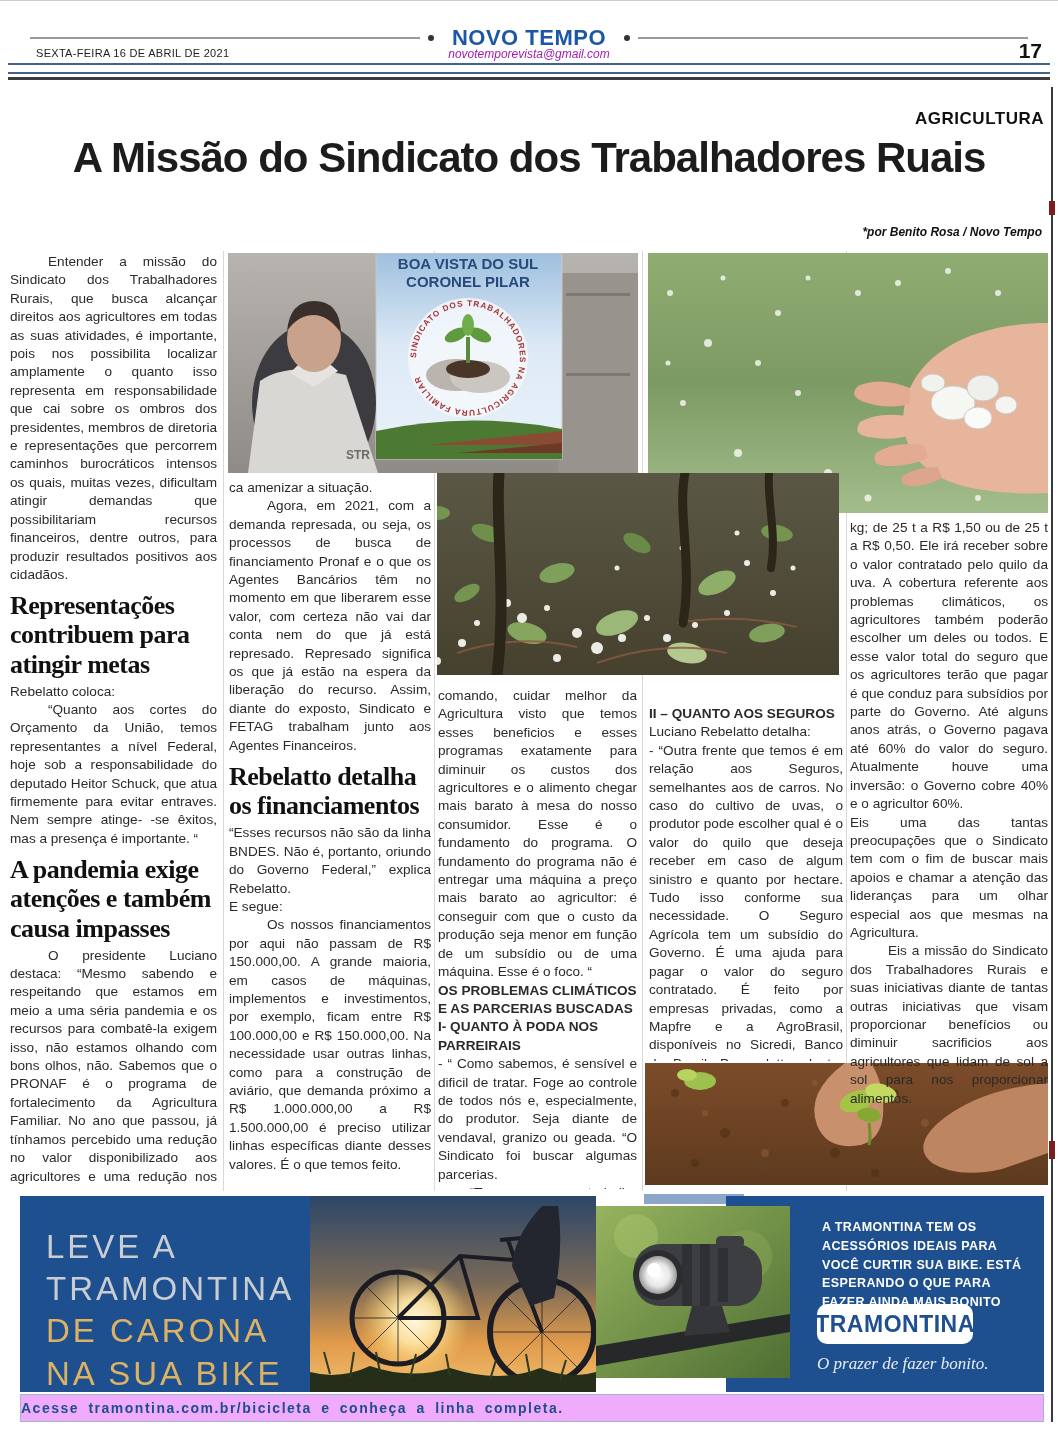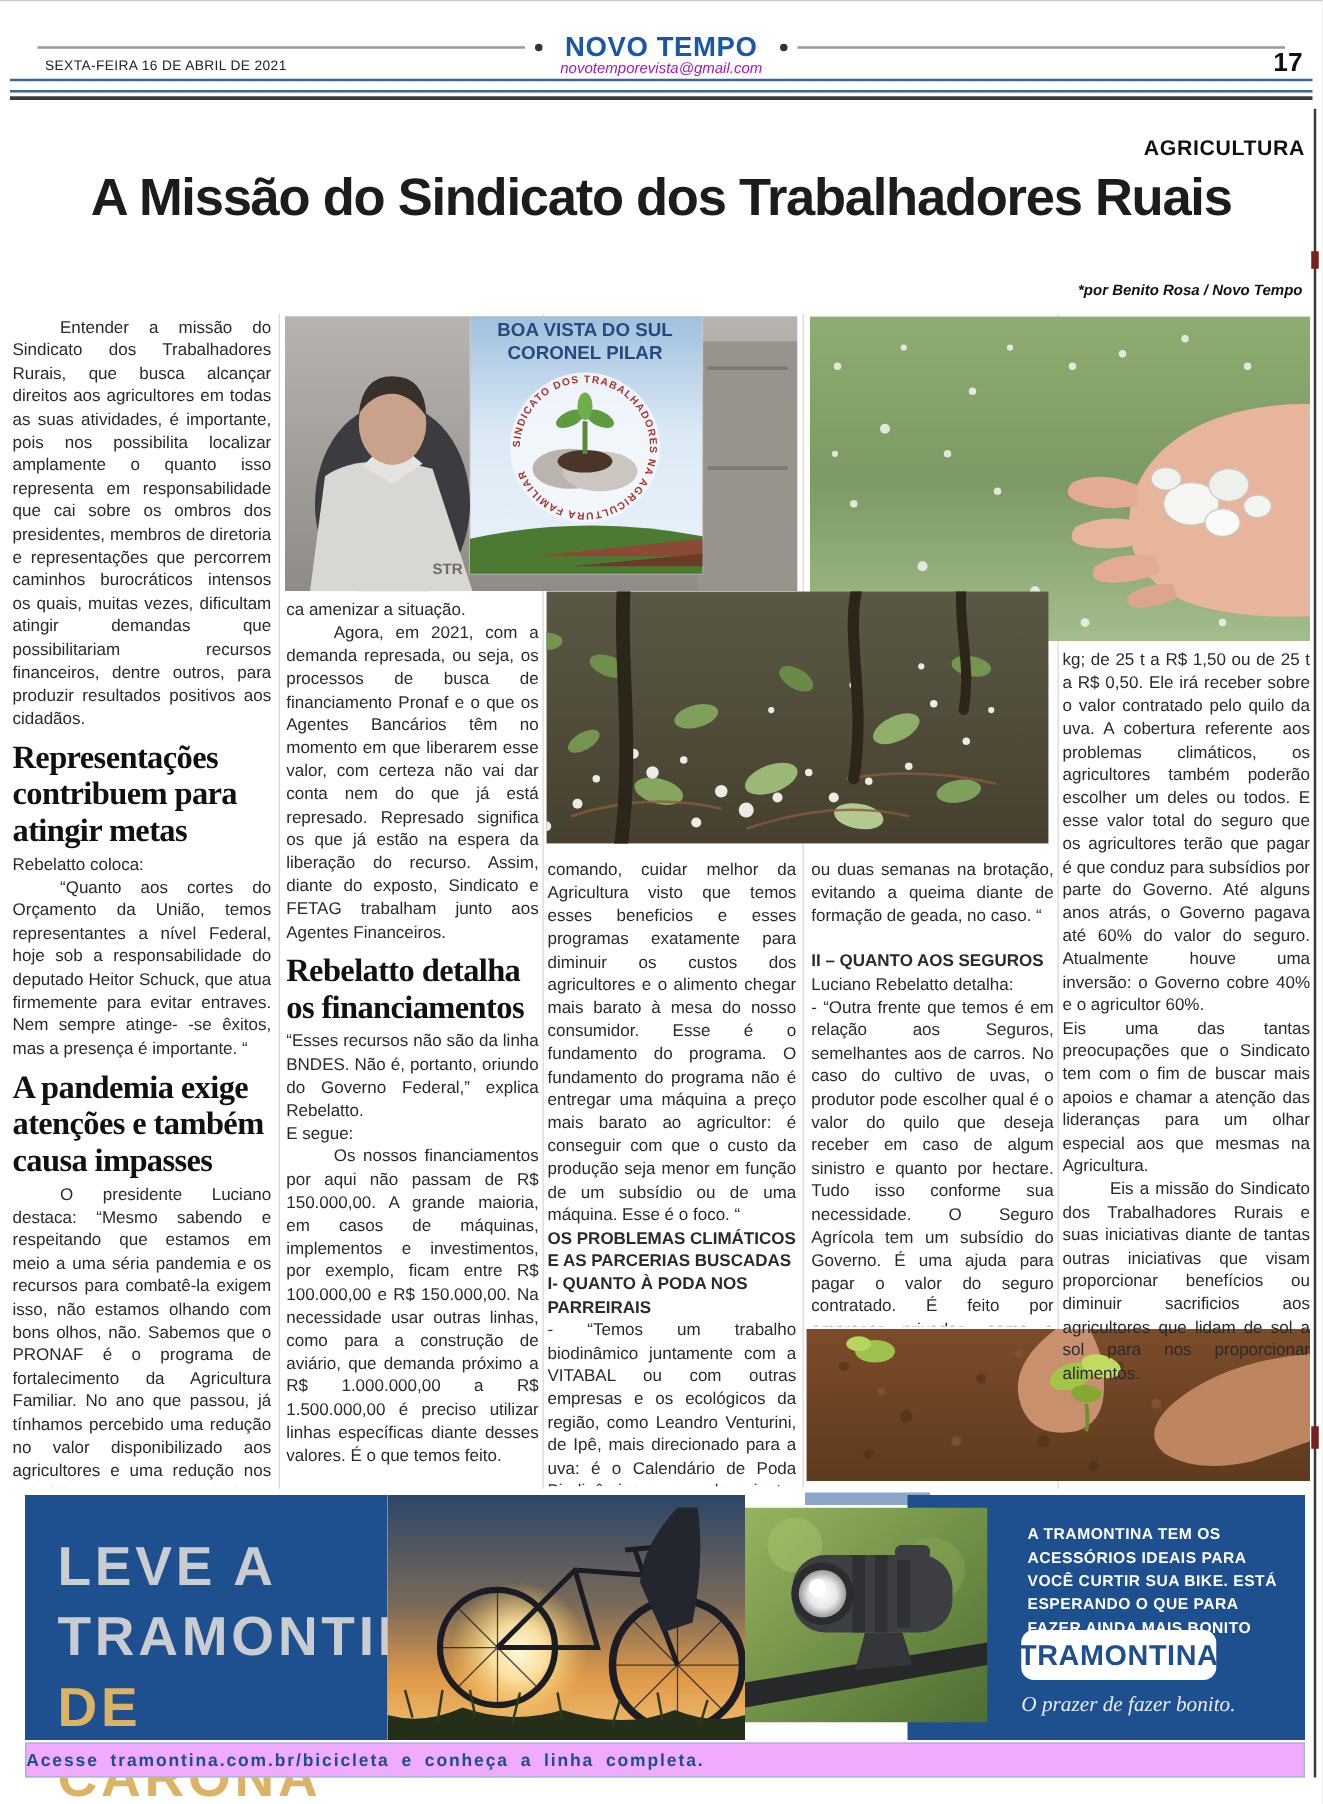--- a/index.html
+++ b/index.html
@@ -36,21 +36,21 @@
   .col .gap{margin-top:18px;}
   .photo{position:absolute;z-index:1;overflow:hidden;}
   .photo svg{display:block;}
   
   .right-edge{position:absolute;top:86px;bottom:22px;right:5px;width:2px;background:#3a3a3a;}
   .edge-tick{position:absolute;right:3px;width:6px;background:#7a1f1f;}
   
   .ad{position:absolute;top:1193px;left:14px;width:1030px;height:228px;}
   .ad-left{position:absolute;left:6px;top:2px;width:290px;height:196px;background:#1e4f8f;
            padding:30px 0 0 26px;box-sizing:border-box;}
-  .ad-left div{font-size:44px;font-weight:bold;letter-spacing:3px;line-height:1.28;}
+  .ad-left div{font-size:33px;font-weight:normal;letter-spacing:3px;line-height:1.28;}
   .ad-silver{color:#c9cdd2;}
   .ad-gold{color:#dcb264;}
   .ad-bike{position:absolute;left:296px;top:2px;width:286px;height:196px;}
   .ad-accent{position:absolute;left:630px;top:0;width:100px;height:10px;background:#8ba6c9;}
   .ad-right{position:absolute;left:712px;top:2px;width:318px;height:196px;background:#1e4f8f;}
   .ad-copy{position:absolute;left:96px;top:22px;width:200px;color:#fff;font-size:12.5px;
            font-weight:bold;letter-spacing:.4px;line-height:1.5;}
   .ad-logo{position:absolute;left:91px;top:108px;width:156px;height:40px;background:#fff;
            border-radius:10px;display:flex;align-items:center;justify-content:center;
            font-size:23px;font-weight:bold;color:#1e4f8f;letter-spacing:.5px;}
@@ -292,24 +292,24 @@
         <p class="indent">Agora, em 2021, com a demanda represada, ou seja, os processos de busca de financiamento Pronaf e o que os Agentes Bancários têm no momento em que liberarem esse valor, com certeza não vai dar conta nem do que já está represado. Represado significa os que já estão na espera da liberação do recurso. Assim, diante do exposto, Sindicato e FETAG trabalham junto aos Agentes Financeiros.</p>
         <h2>Rebelatto detalha os financiamentos</h2>
         <p>“Esses recursos não são da linha BNDES. Não é, portanto, oriundo do Governo Federal,” explica Rebelatto.</p>
         <p>E segue:</p>
         <p class="indent">Os nossos financiamentos por aqui não passam de R$ 150.000,00. A grande maioria, em casos de máquinas, implementos e investimentos, por exemplo, ficam entre R$ 100.000,00 e R$ 150.000,00. Na necessidade usar outras linhas, como para a construção de aviário,  que demanda próximo a R$ 1.000.000,00 a R$ 1.500.000,00 é preciso utilizar linhas específicas diante desses valores. É o que temos feito.</p>
       </div>
     <div class="col" style="left:438px;top:436px;width:199px;height:502px">
         <p>comando, cuidar melhor da Agricultura visto que temos esses beneficios e esses programas exatamente para diminuir os custos dos agricultores e o alimento chegar mais barato à mesa do nosso consumidor. Esse é o fundamento do programa. O fundamento do programa não é entregar uma máquina a preço mais barato ao agricultor: é conseguir com que o custo da produção seja menor em função de um subsídio ou de uma máquina. Esse é o foco. “</p>
         <h3>OS PROBLEMAS CLIMÁTICOS E AS PARCERIAS BUSCADAS</h3>
         <h3>I- QUANTO À PODA NOS PARREIRAIS</h3>
+        <p>- “ Como sabemos, é sensível e dificil de tratar. Foge ao controle de todos nós e, especialmente, do produtor. Seja diante de vendaval, granizo ou geada. “O Sindicato foi buscar algumas parcerias.</p>
         <p>- “Temos um trabalho biodinâmico juntamente com a VITABAL ou com outras empresas e os ecológicos da região, como Leandro Venturini, de Ipê, mais direcionado para a uva: é o Calendário de Poda Biodinâmico que pode orientar para um atraso de uma</p>
       </div>
     <div class="col" style="left:649px;top:436px;width:194px;height:374px">
-        <p>ou duas semanas na brotação, evitando a queima diante de formação de geada, no caso. “</p>
         <h3 class="gap">II – QUANTO AOS SEGUROS</h3>
         <p>Luciano Rebelatto detalha:</p>
         <p>- “Outra frente que temos é em relação aos Seguros, semelhantes aos de carros. No caso do cultivo de uvas, o produtor pode escolher qual é o valor do quilo que deseja receber em caso de algum sinistro e quanto por hectare. Tudo isso conforme sua necessidade. O Seguro Agrícola tem um subsídio do Governo. É uma ajuda para pagar o valor do seguro contratado. É feito por empresas privadas, como a Mapfre e a AgroBrasil, disponíveis no Sicredi, Banco do Brasil, Pasqualotto, dentre outros. O agricultor busca opções e pode escolher um seguro de 20 toneladas por hectare a R$ 1,00 o</p>
       </div>
     <div class="col" style="left:850px;top:268px;width:198px;height:670px">
         <p>kg;  de 25 t a R$ 1,50 ou de 25 t a R$ 0,50. Ele irá receber sobre o valor contratado pelo quilo da uva. A cobertura referente aos problemas climáticos, os agricultores também poderão escolher um deles ou todos. E esse valor total do seguro que os agricultores terão que pagar é que conduz para subsídios por parte do Governo. Até alguns anos atrás, o Governo pagava até 60% do valor do seguro. Atualmente houve uma inversão: o Governo cobre 40% e o agricultor 60%.</p>
         <p>Eis uma das tantas preocupações que o Sindicato tem com o fim de buscar mais apoios e chamar a atenção das lideranças para um olhar especial aos que mesmas na Agricultura.</p>
         <p class="indent">Eis a missão do Sindicato dos Trabalhadores Rurais e suas iniciativas diante de tantas outras iniciativas que visam proporcionar benefícios ou diminuir sacrificios aos agricultores que lidam de sol a sol para nos proporcionar alimentos.</p>
       </div>
   </div>

